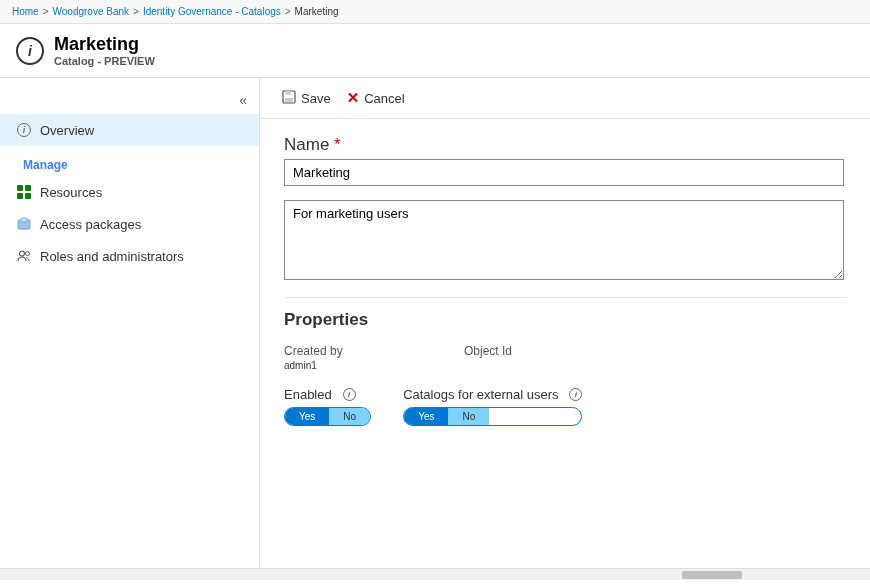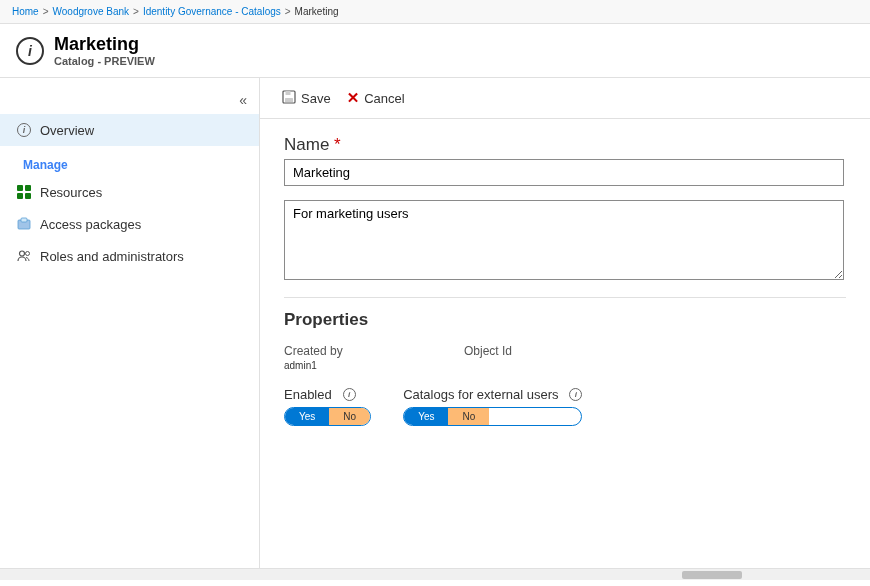--- a/index.html
+++ b/index.html
@@ -196,21 +196,21 @@
       padding: 3px 14px;
       font-size: 10px;
       cursor: pointer;
       font-weight: 500;
     }
     .toggle-option.active {
       background: #0078d4;
       color: #fff;
     }
     .toggle-option.inactive {
-      background: #fdba74;
+      background: #7dd3fc;
       color: #333;
     }
 
     .toggles-row {
       display: flex;
       gap: 32px;
       margin-top: 8px;
     }
 
     

